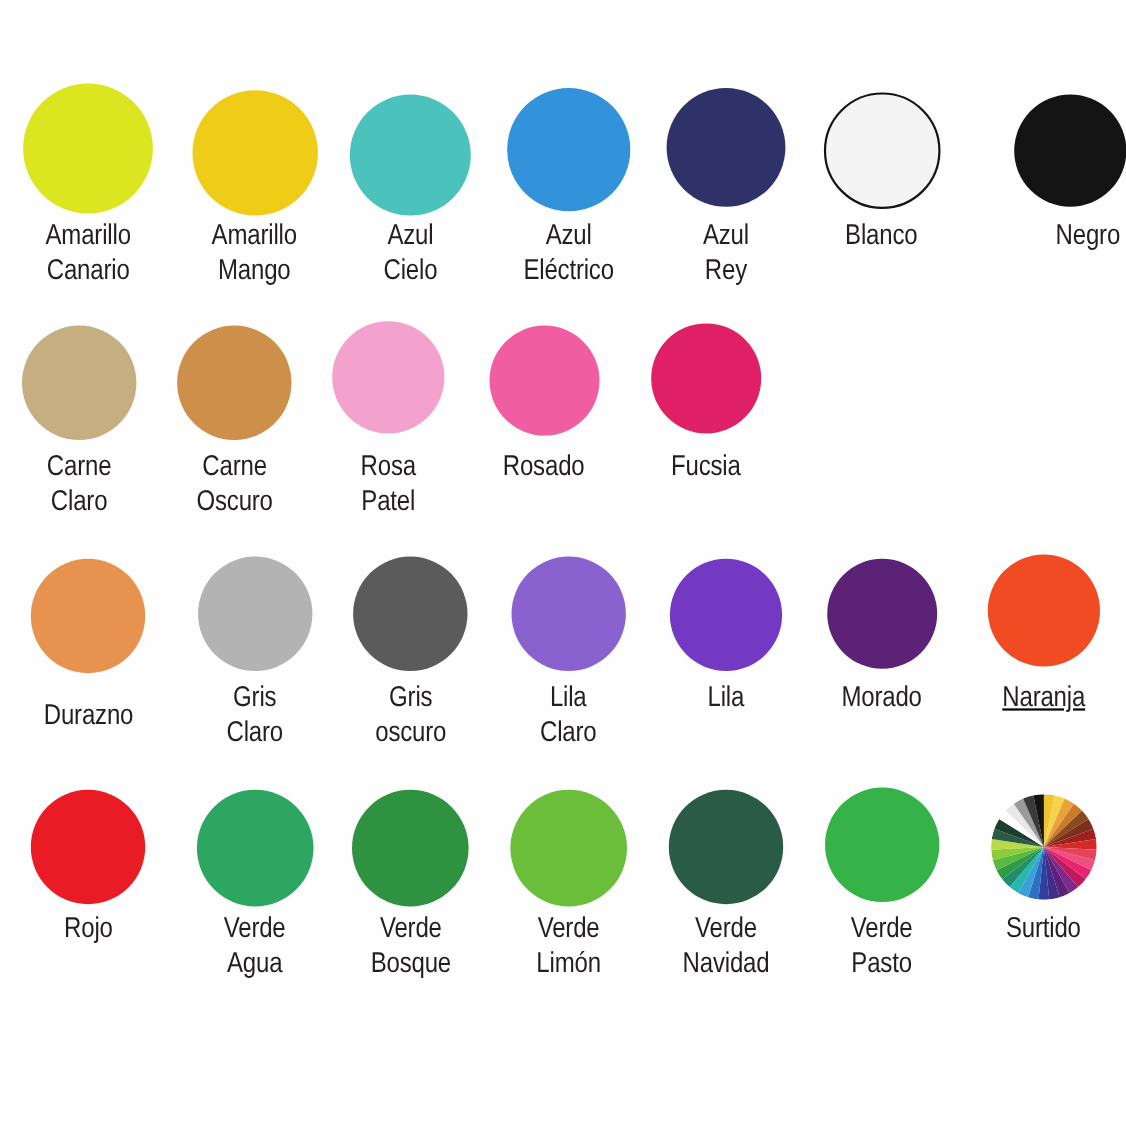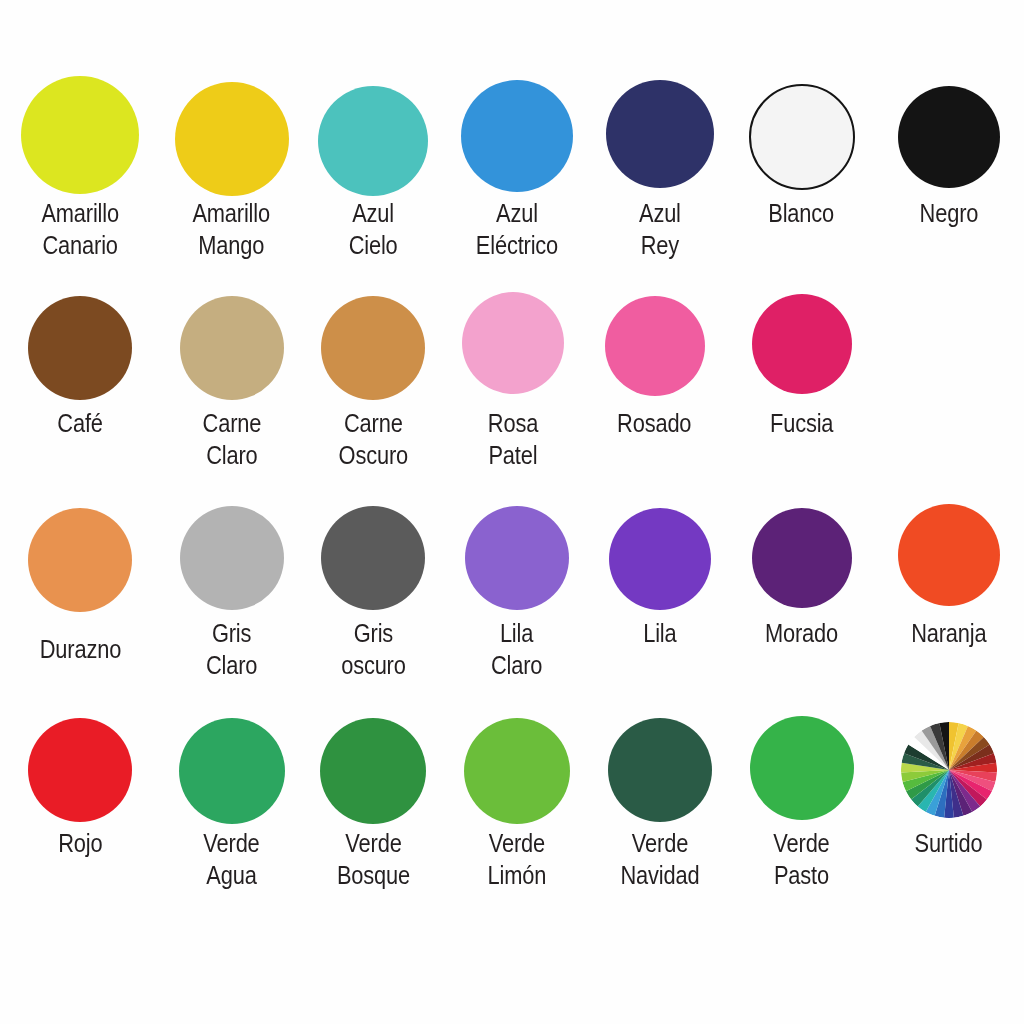--- a/index.html
+++ b/index.html
@@ -123,34 +123,28 @@
           </div>
           <div class="swatch-label">Azul
 Rey</div>
         </div>
         <div class="swatch-cell" style="width: 143px; align-items: center;">
           <div class="swatch-disc-wrap">
             <div class="swatch-disc outlined" style="width: 102px; height: 102px; background: rgb(244, 244, 244); margin-bottom: -2px;"></div>
           </div>
           <div class="swatch-label">Blanco</div>
         </div>
-        <div class="swatch-cell" style="width: 151px;">
+        <div class="swatch-cell" style="width: 151px; align-items: flex-end;">
           <div class="swatch-disc-wrap">
             <div class="swatch-disc" style="width: 102px; height: 102px; background: rgb(20, 20, 20); margin-bottom: 0px;"></div>
           </div>
           <div class="swatch-label">Negro</div>
         </div>
       </div>
       <div class="swatch-row">
-        <div class="swatch-cell" style="width: 160px;">
-          <div class="swatch-disc-wrap">
-            <div class="swatch-disc" style="width: 104px; height: 104px; background: rgb(124, 74, 33); margin-bottom: -2px;"></div>
-          </div>
-          <div class="swatch-label">Café</div>
-        </div>
         <div class="swatch-cell" style="width: 143px;">
           <div class="swatch-disc-wrap">
             <div class="swatch-disc" style="width: 104px; height: 104px; background: rgb(197, 174, 128); margin-bottom: -2px;"></div>
           </div>
           <div class="swatch-label">Carne
 Claro</div>
         </div>
         <div class="swatch-cell" style="width: 140px;">
           <div class="swatch-disc-wrap">
             <div class="swatch-disc" style="width: 104px; height: 104px; background: rgb(205, 143, 73); margin-bottom: -2px;"></div>
@@ -211,21 +205,21 @@
             <div class="swatch-disc" style="width: 102px; height: 102px; background: rgb(116, 57, 194); margin-bottom: -2px;"></div>
           </div>
           <div class="swatch-label">Lila</div>
         </div>
         <div class="swatch-cell" style="width: 143px;">
           <div class="swatch-disc-wrap">
             <div class="swatch-disc" style="width: 100px; height: 100px; background: rgb(92, 34, 119); margin-bottom: 0px;"></div>
           </div>
           <div class="swatch-label">Morado</div>
         </div>
-        <div class="swatch-cell" style="width: 151px;">
+        <div class="swatch-cell" style="width: 151px; text-decoration: underline;">
           <div class="swatch-disc-wrap">
             <div class="swatch-disc" style="width: 102px; height: 102px; background: rgb(240, 75, 35); margin-bottom: 2px;"></div>
           </div>
           <div class="swatch-label">Naranja</div>
         </div>
       </div>
       <div class="swatch-row">
         <div class="swatch-cell" style="width: 160px;">
           <div class="swatch-disc-wrap">
             <div class="swatch-disc" style="width: 104px; height: 104px; background: rgb(233, 28, 38); margin-bottom: -4px;"></div>

